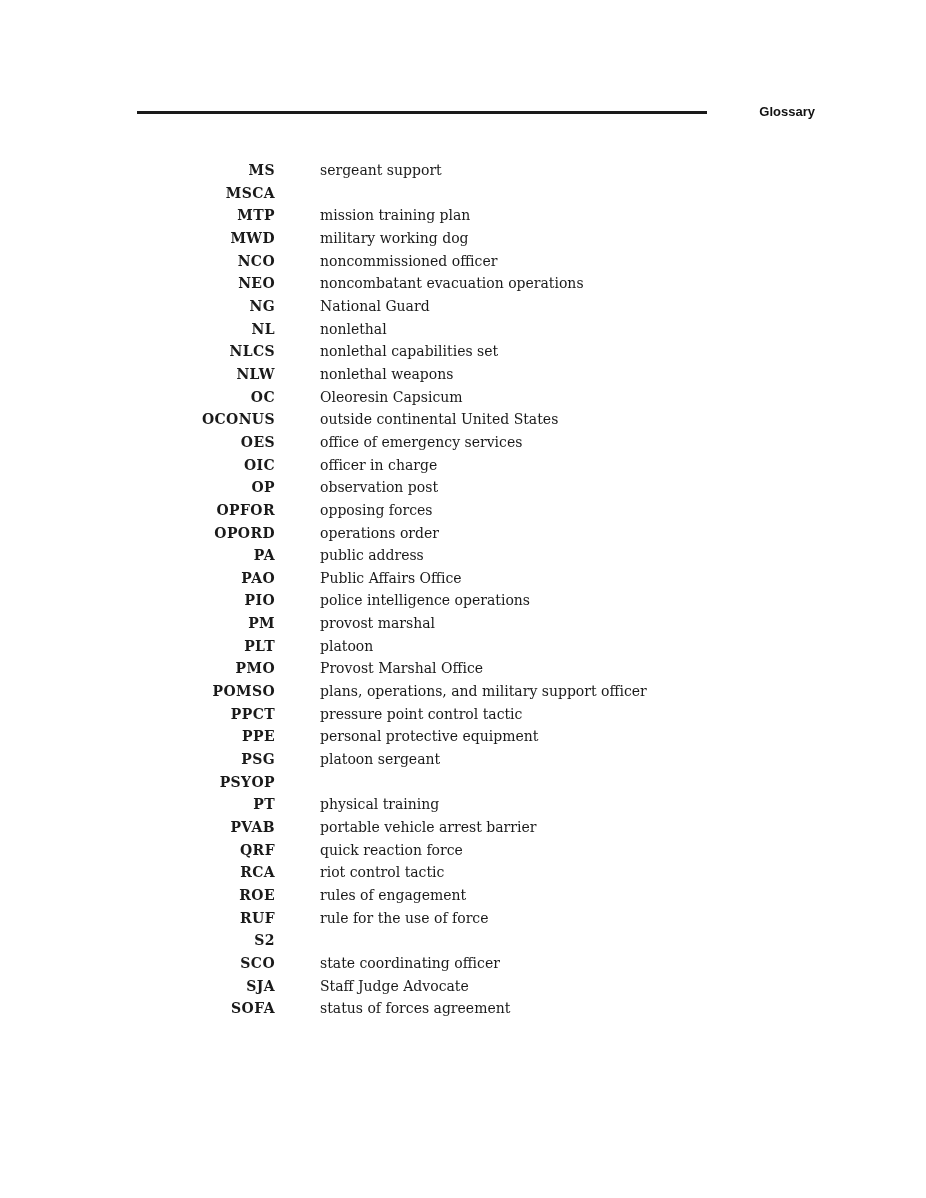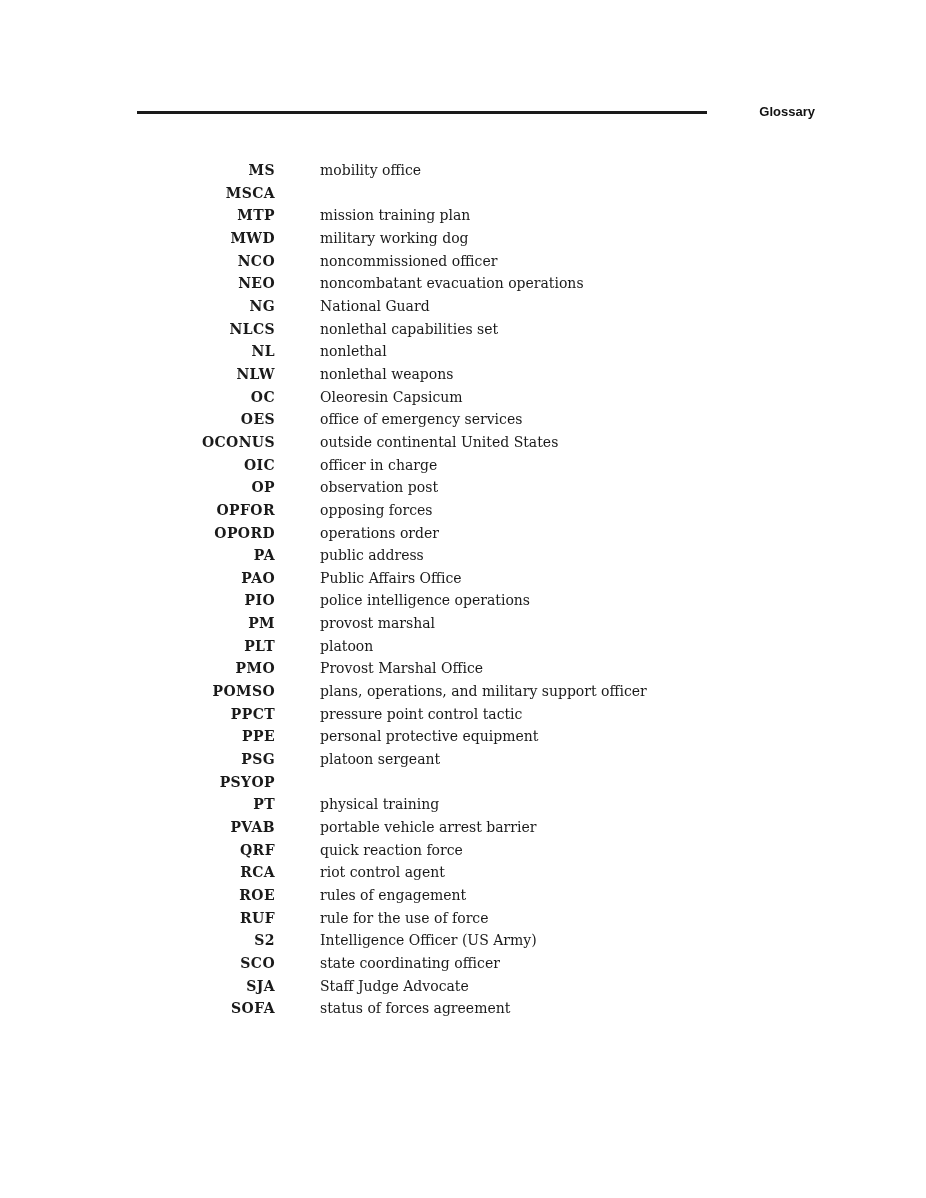--- a/index.html
+++ b/index.html
@@ -84,21 +84,21 @@
 <body>
 
 <div class="page">
 
   <div class="header-rule"></div>
   <div class="header-label">Glossary</div>
 
   <div class="glossary" id="glossary-list">
   <div class="entry">
     <span class="abbr">MS</span>
-    <span class="def">mobility office</span>
+    <span class="def">sergeant support</span>
   </div>
 
   <div class="entry">
     <span class="abbr">MSCA</span>
   </div>
 
   <div class="entry">
     <span class="abbr">MTP</span>
     <span class="def">mission training plan</span>
   </div>
@@ -117,50 +117,50 @@
     <span class="abbr">NEO</span>
     <span class="def">noncombatant evacuation operations</span>
   </div>
 
   <div class="entry">
     <span class="abbr">NG</span>
     <span class="def">National Guard</span>
   </div>
 
   <div class="entry">
+    <span class="abbr">NL</span>
+    <span class="def">nonlethal</span>
+  </div>
+
+  <div class="entry">
     <span class="abbr">NLCS</span>
     <span class="def">nonlethal capabilities set</span>
   </div>
 
   <div class="entry">
-    <span class="abbr">NL</span>
-    <span class="def">nonlethal</span>
-  </div>
-
-  <div class="entry">
     <span class="abbr">NLW</span>
     <span class="def">nonlethal weapons</span>
   </div>
 
   <div class="entry">
     <span class="abbr">OC</span>
     <span class="def">Oleoresin Capsicum</span>
   </div>
 
   <div class="entry">
+    <span class="abbr">OCONUS</span>
+    <span class="def">outside continental United States</span>
+  </div>
+
+  <div class="entry">
     <span class="abbr">OES</span>
     <span class="def">office of emergency services</span>
   </div>
 
   <div class="entry">
-    <span class="abbr">OCONUS</span>
-    <span class="def">outside continental United States</span>
-  </div>
-
-  <div class="entry">
     <span class="abbr">OIC</span>
     <span class="def">officer in charge</span>
   </div>
 
   <div class="entry">
     <span class="abbr">OP</span>
     <span class="def">observation post</span>
   </div>
 
   <div class="entry">
@@ -237,36 +237,35 @@
     <span class="def">portable vehicle arrest barrier</span>
   </div>
 
   <div class="entry">
     <span class="abbr">QRF</span>
     <span class="def">quick reaction force</span>
   </div>
 
   <div class="entry">
     <span class="abbr">RCA</span>
-    <span class="def">riot control agent</span>
+    <span class="def">riot control tactic</span>
   </div>
 
   <div class="entry">
     <span class="abbr">ROE</span>
     <span class="def">rules of engagement</span>
   </div>
 
   <div class="entry">
     <span class="abbr">RUF</span>
     <span class="def">rule for the use of force</span>
   </div>
 
   <div class="entry">
     <span class="abbr">S2</span>
-    <span class="def">Intelligence Officer (US Army)</span>
   </div>
 
   <div class="entry">
     <span class="abbr">SCO</span>
     <span class="def">state coordinating officer</span>
   </div>
 
 
 
   <div class="entry">

